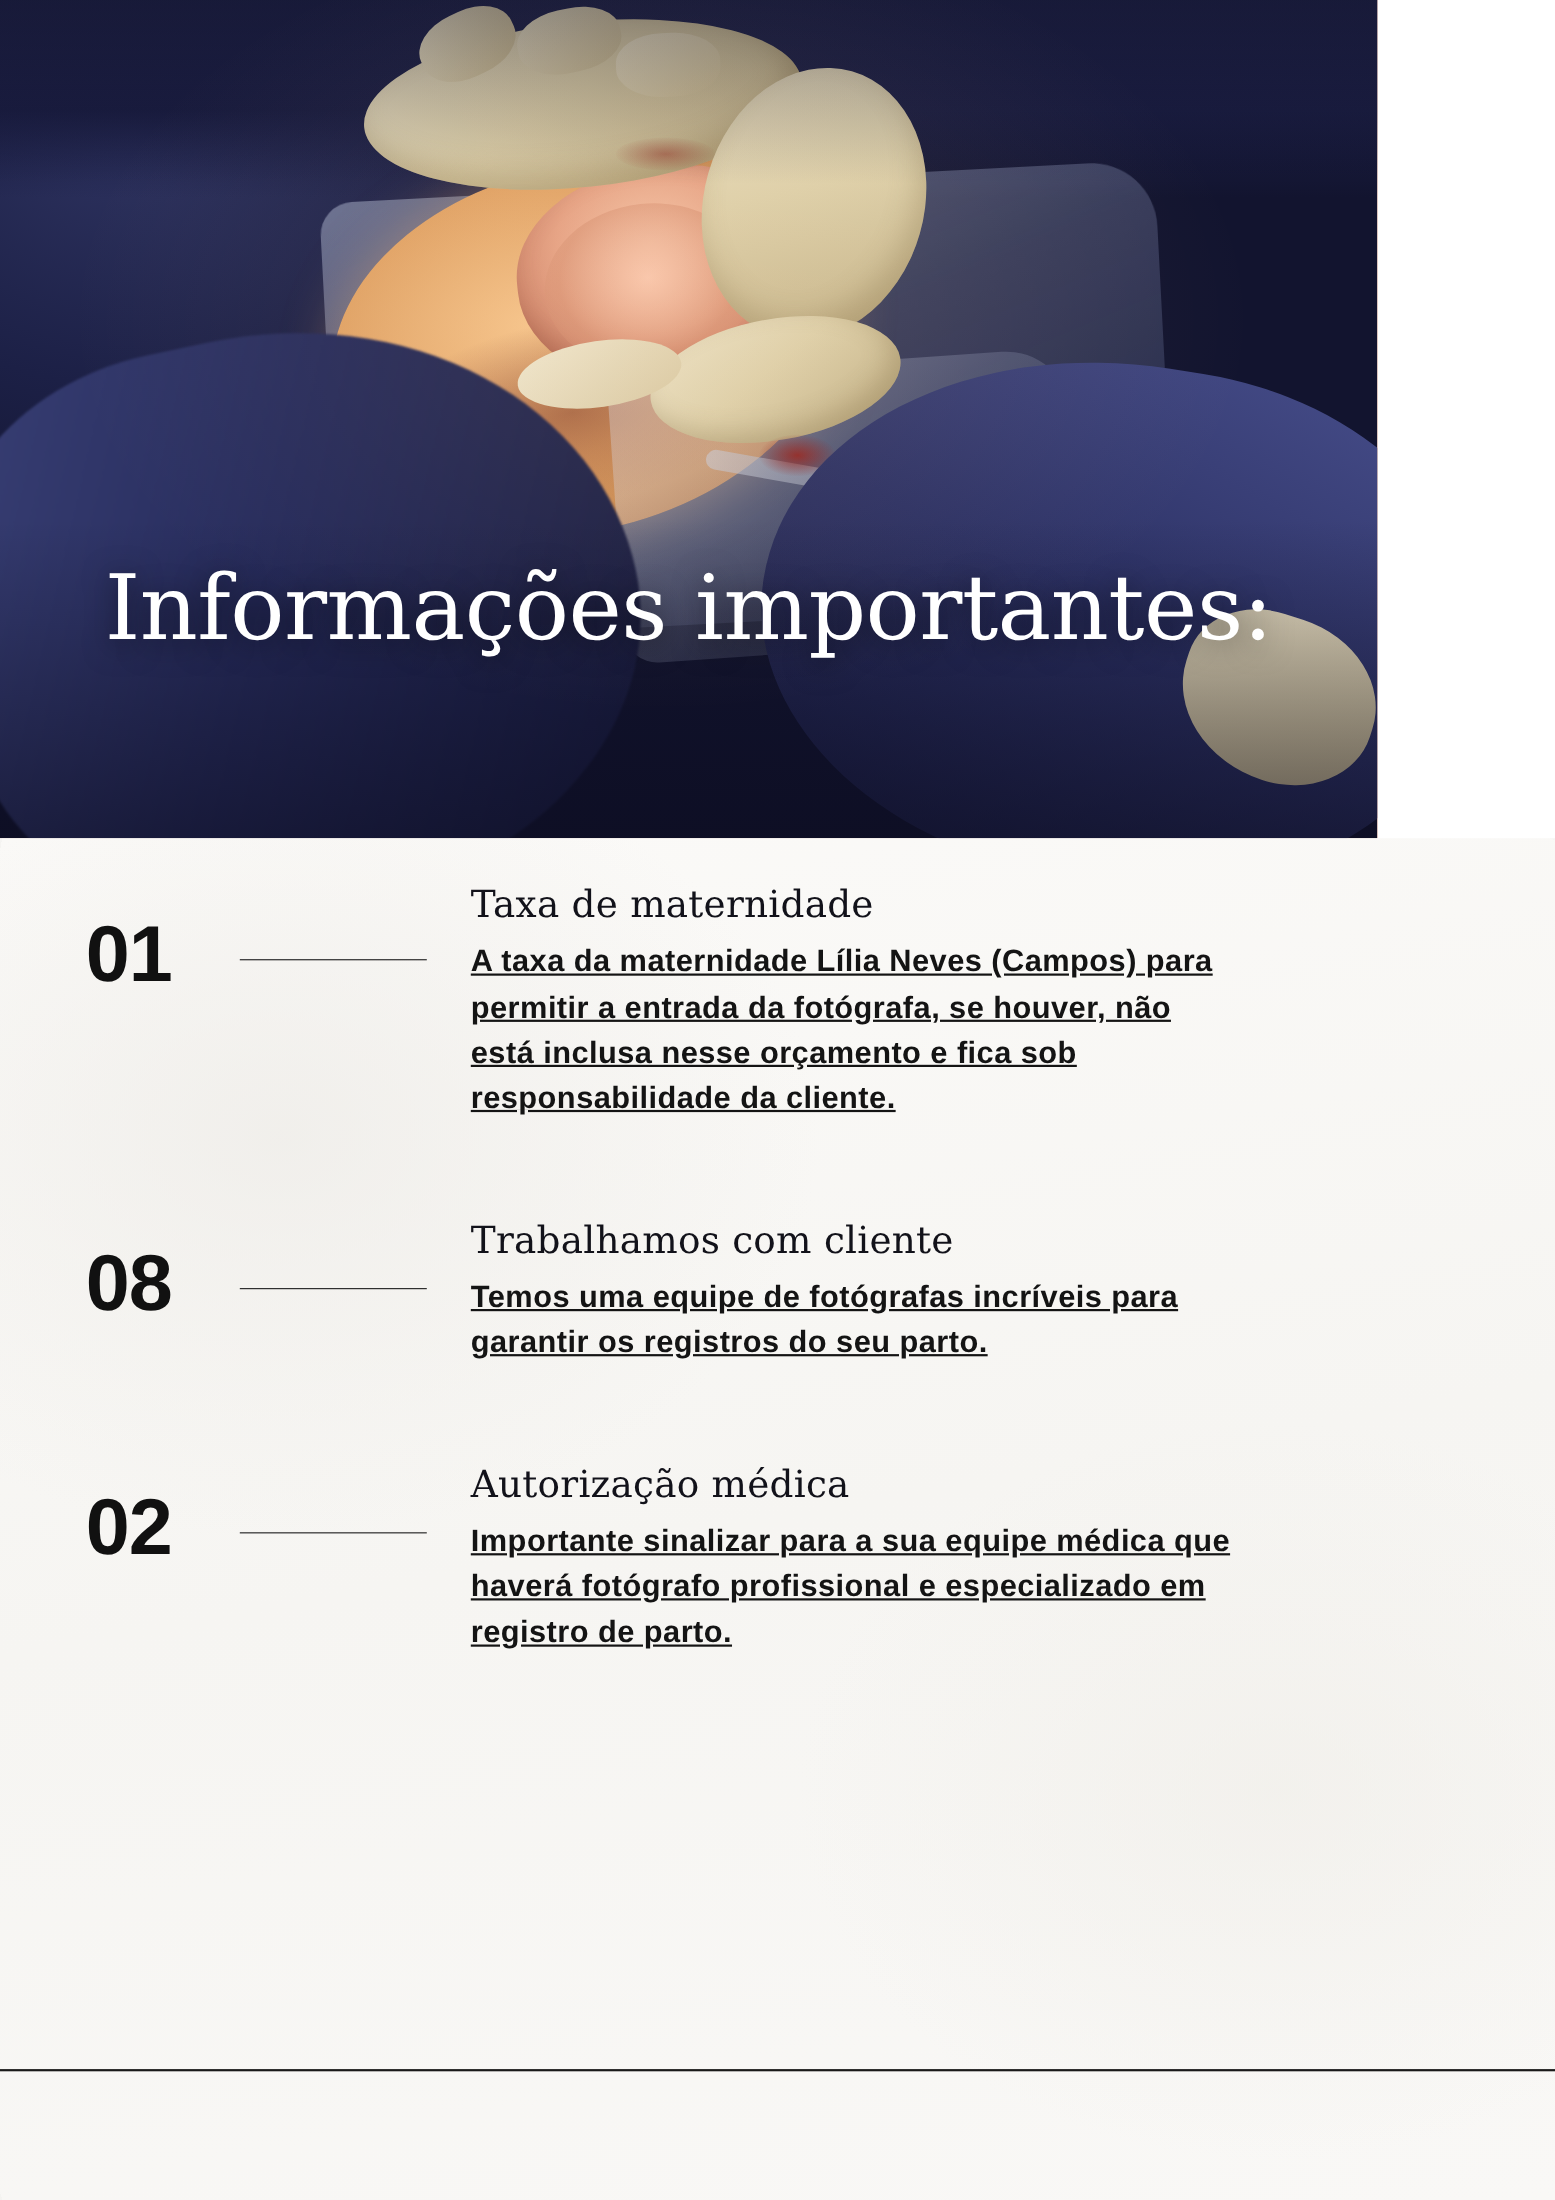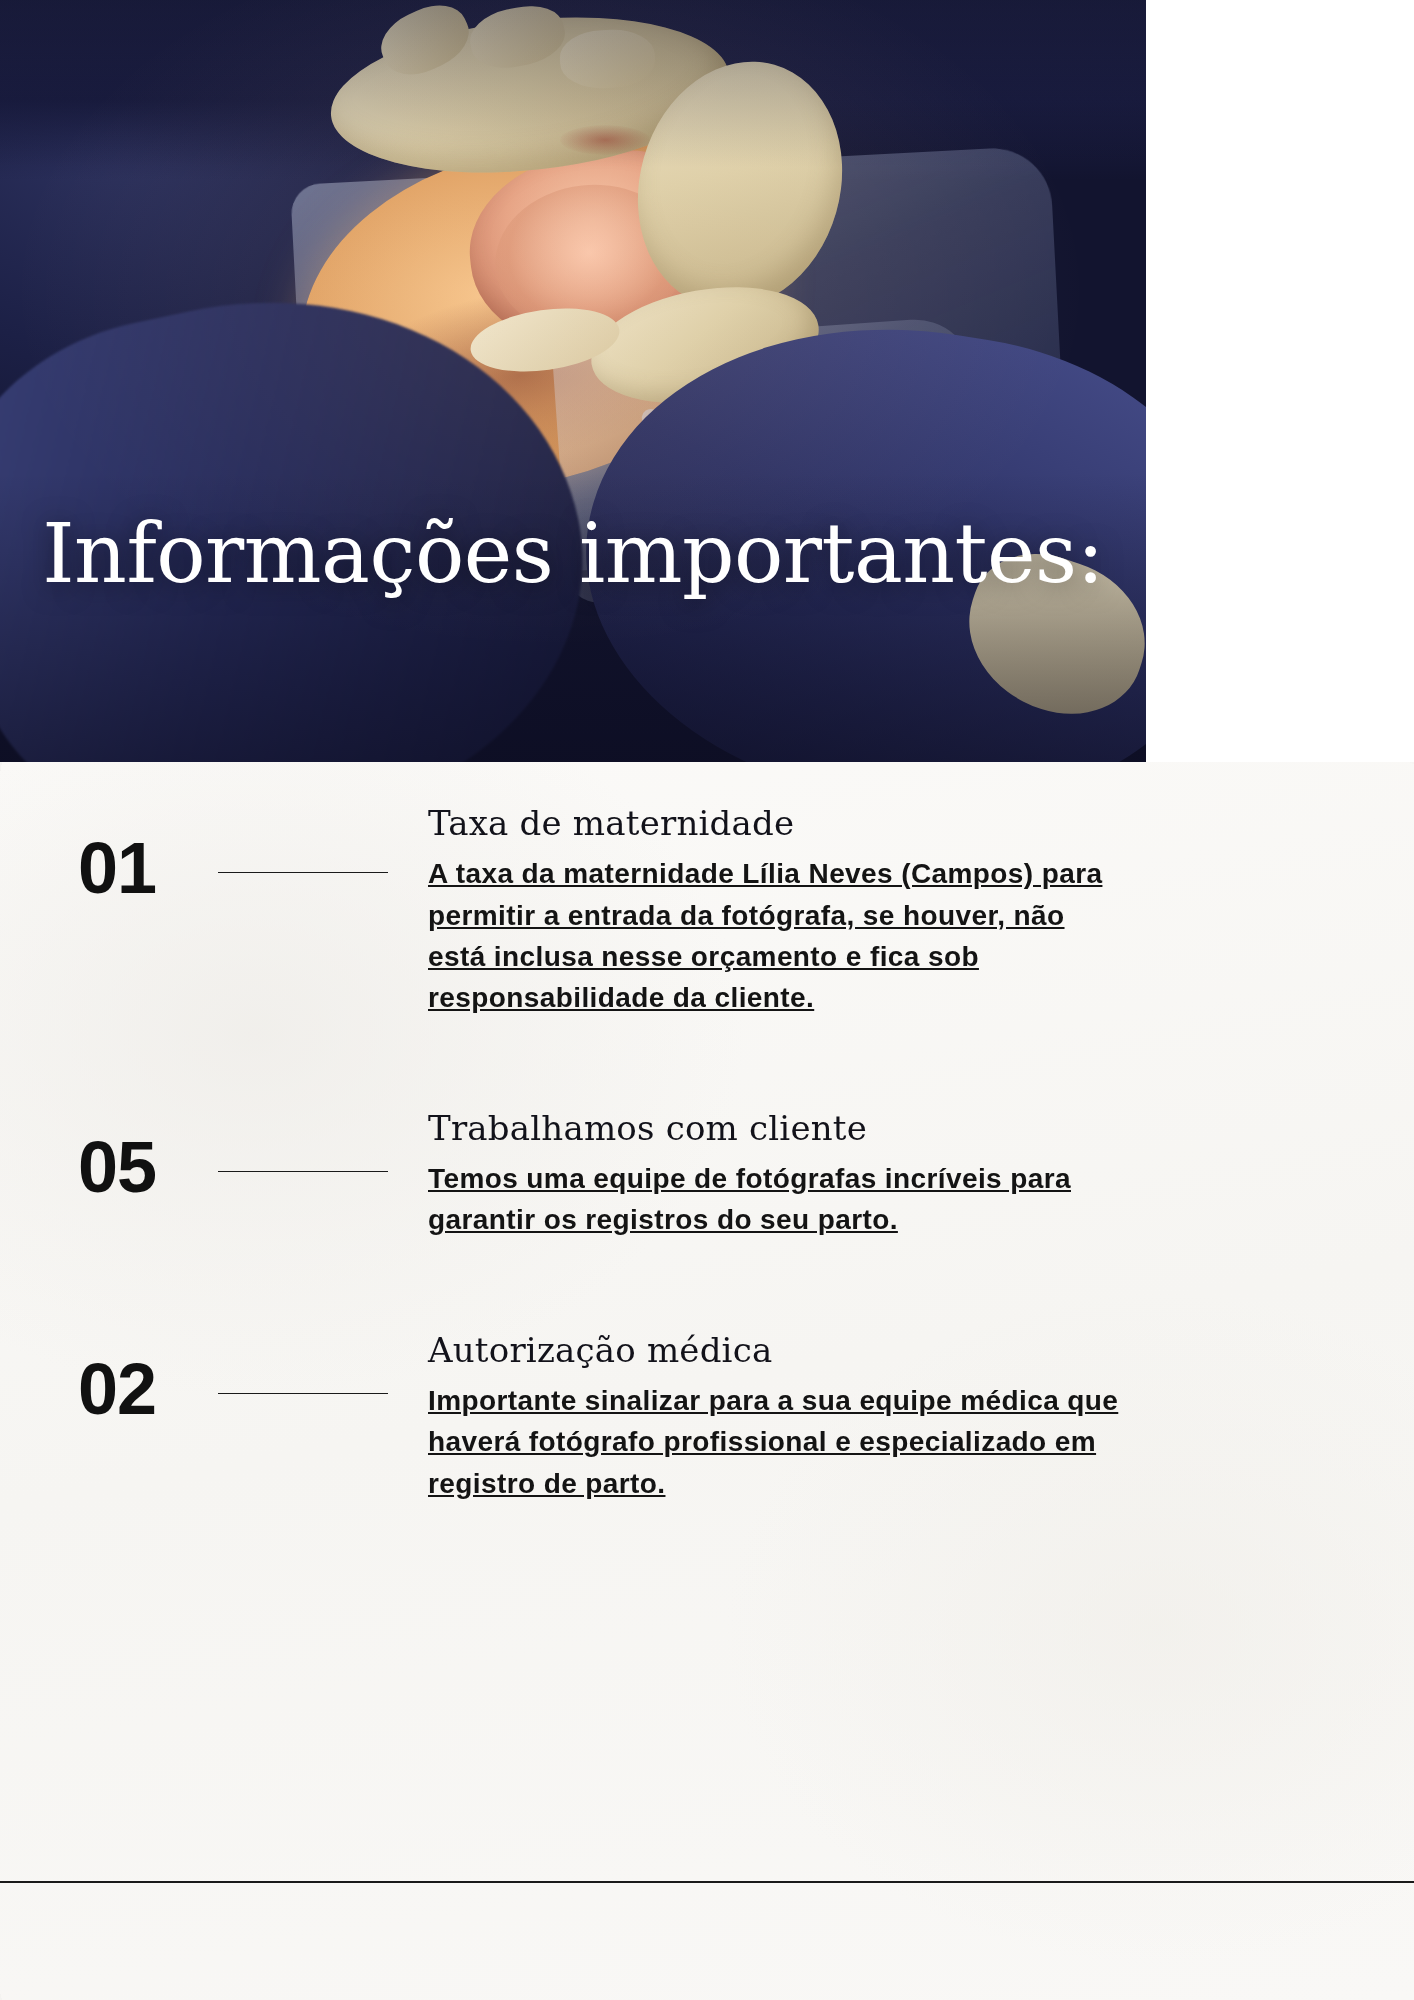--- a/index.html
+++ b/index.html
@@ -12,21 +12,21 @@
     height: 2000px;
     background: #ffffff;
     font-family: "Liberation Sans", sans-serif;
     overflow: hidden;
     position: relative;
   }
 
   
   .hero {
     position: relative;
-    width: 1146px;
+    width: 1252px;
     height: 762px;
     overflow: hidden;
     background: #c2410c;
   }
 
   
   .hero-photo {
     position: absolute;
     inset: 0;
     background:
@@ -301,21 +301,21 @@
       <div class="item item-1">
         <div class="item-num">01</div>
         <div class="item-rule"></div>
         <div class="item-body">
           <h2 class="item-title">Taxa de maternidade</h2>
           <p class="item-text">A taxa da maternidade Lília Neves (Campos) para permitir a entrada da fotógrafa, se houver, não está inclusa nesse orçamento e fica sob responsabilidade da cliente.</p>
         </div>
       </div>
 
       <div class="item item-2">
-        <div class="item-num">05</div>
+        <div class="item-num">08</div>
         <div class="item-rule"></div>
         <div class="item-body">
           <h2 class="item-title">Trabalhamos com cliente</h2>
           <p class="item-text">Temos uma equipe de fotógrafas incríveis para  garantir os registros do seu parto.</p>
         </div>
       </div>
 
       <div class="item item-3">
         <div class="item-num">02</div>
         <div class="item-rule"></div>

